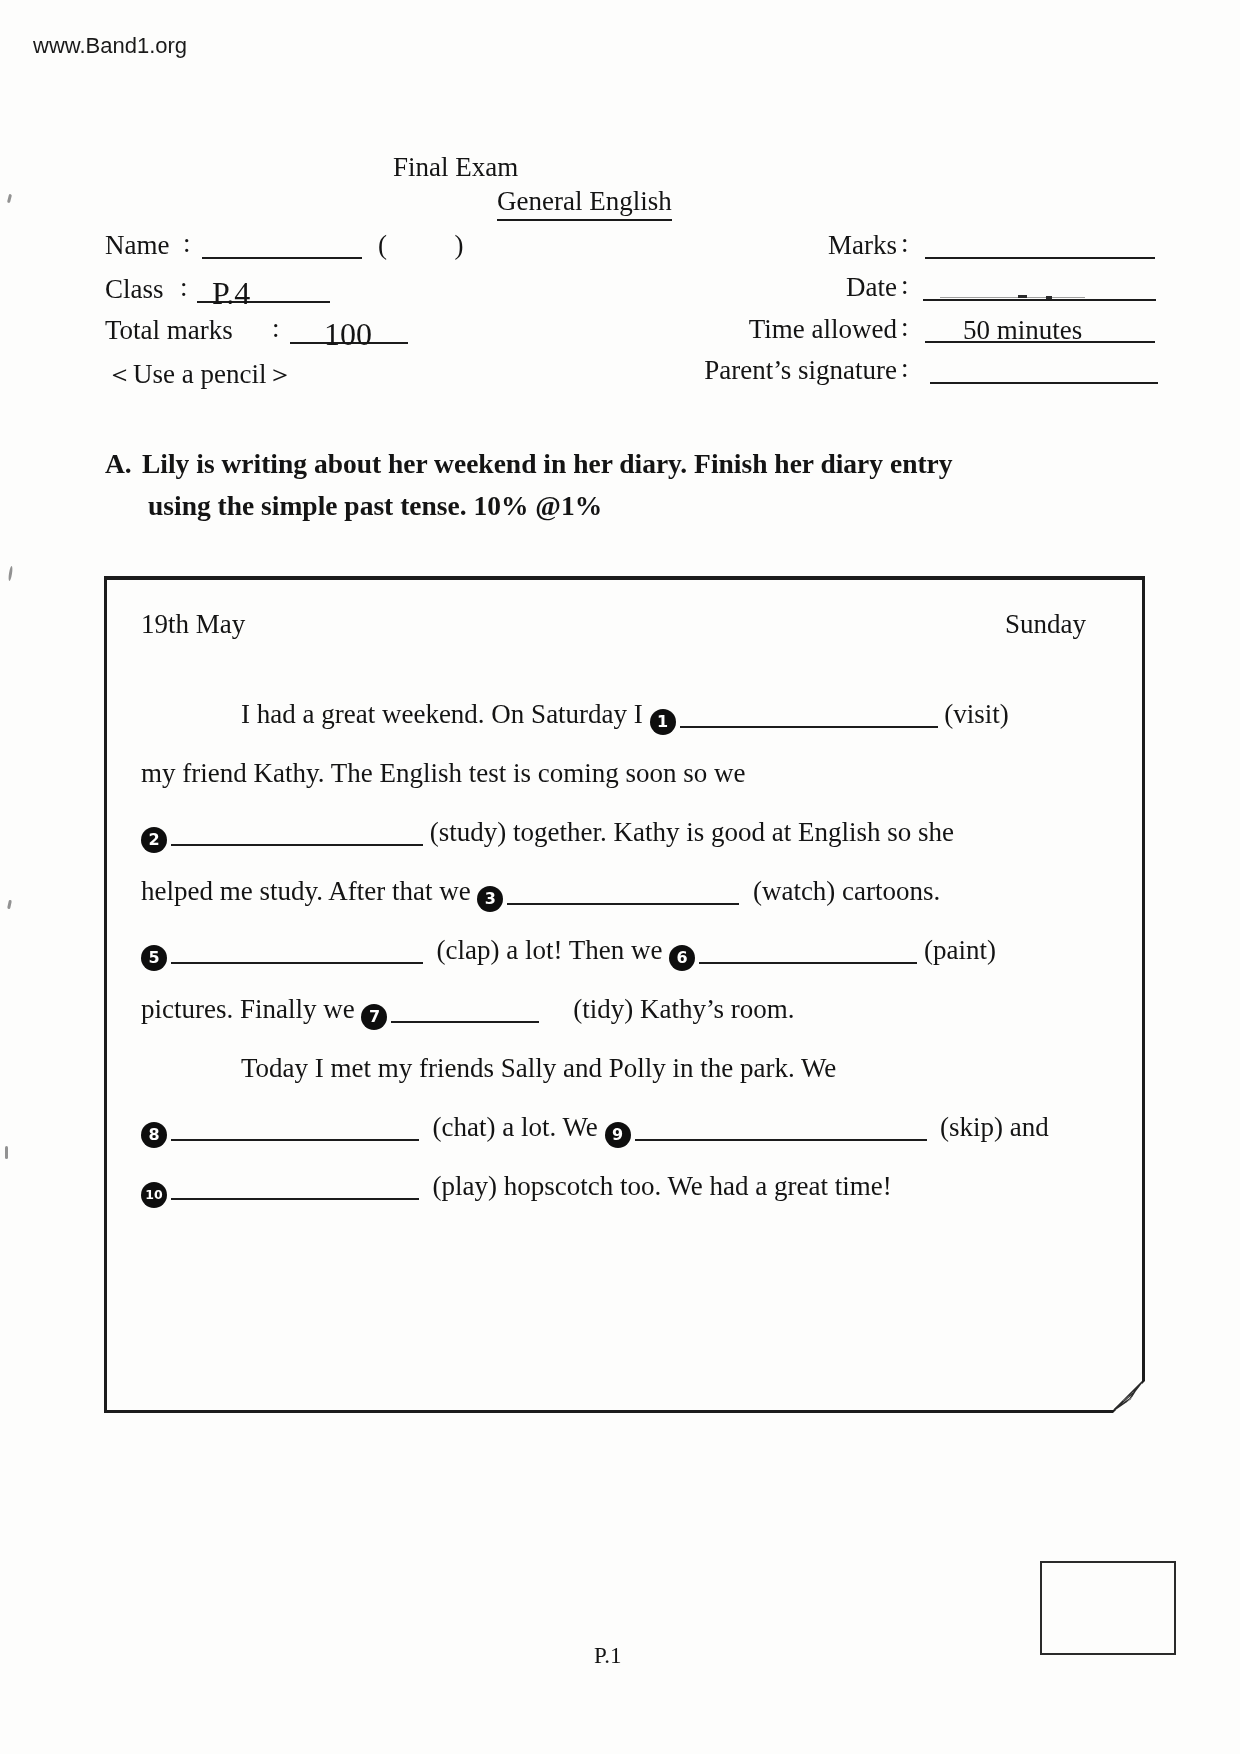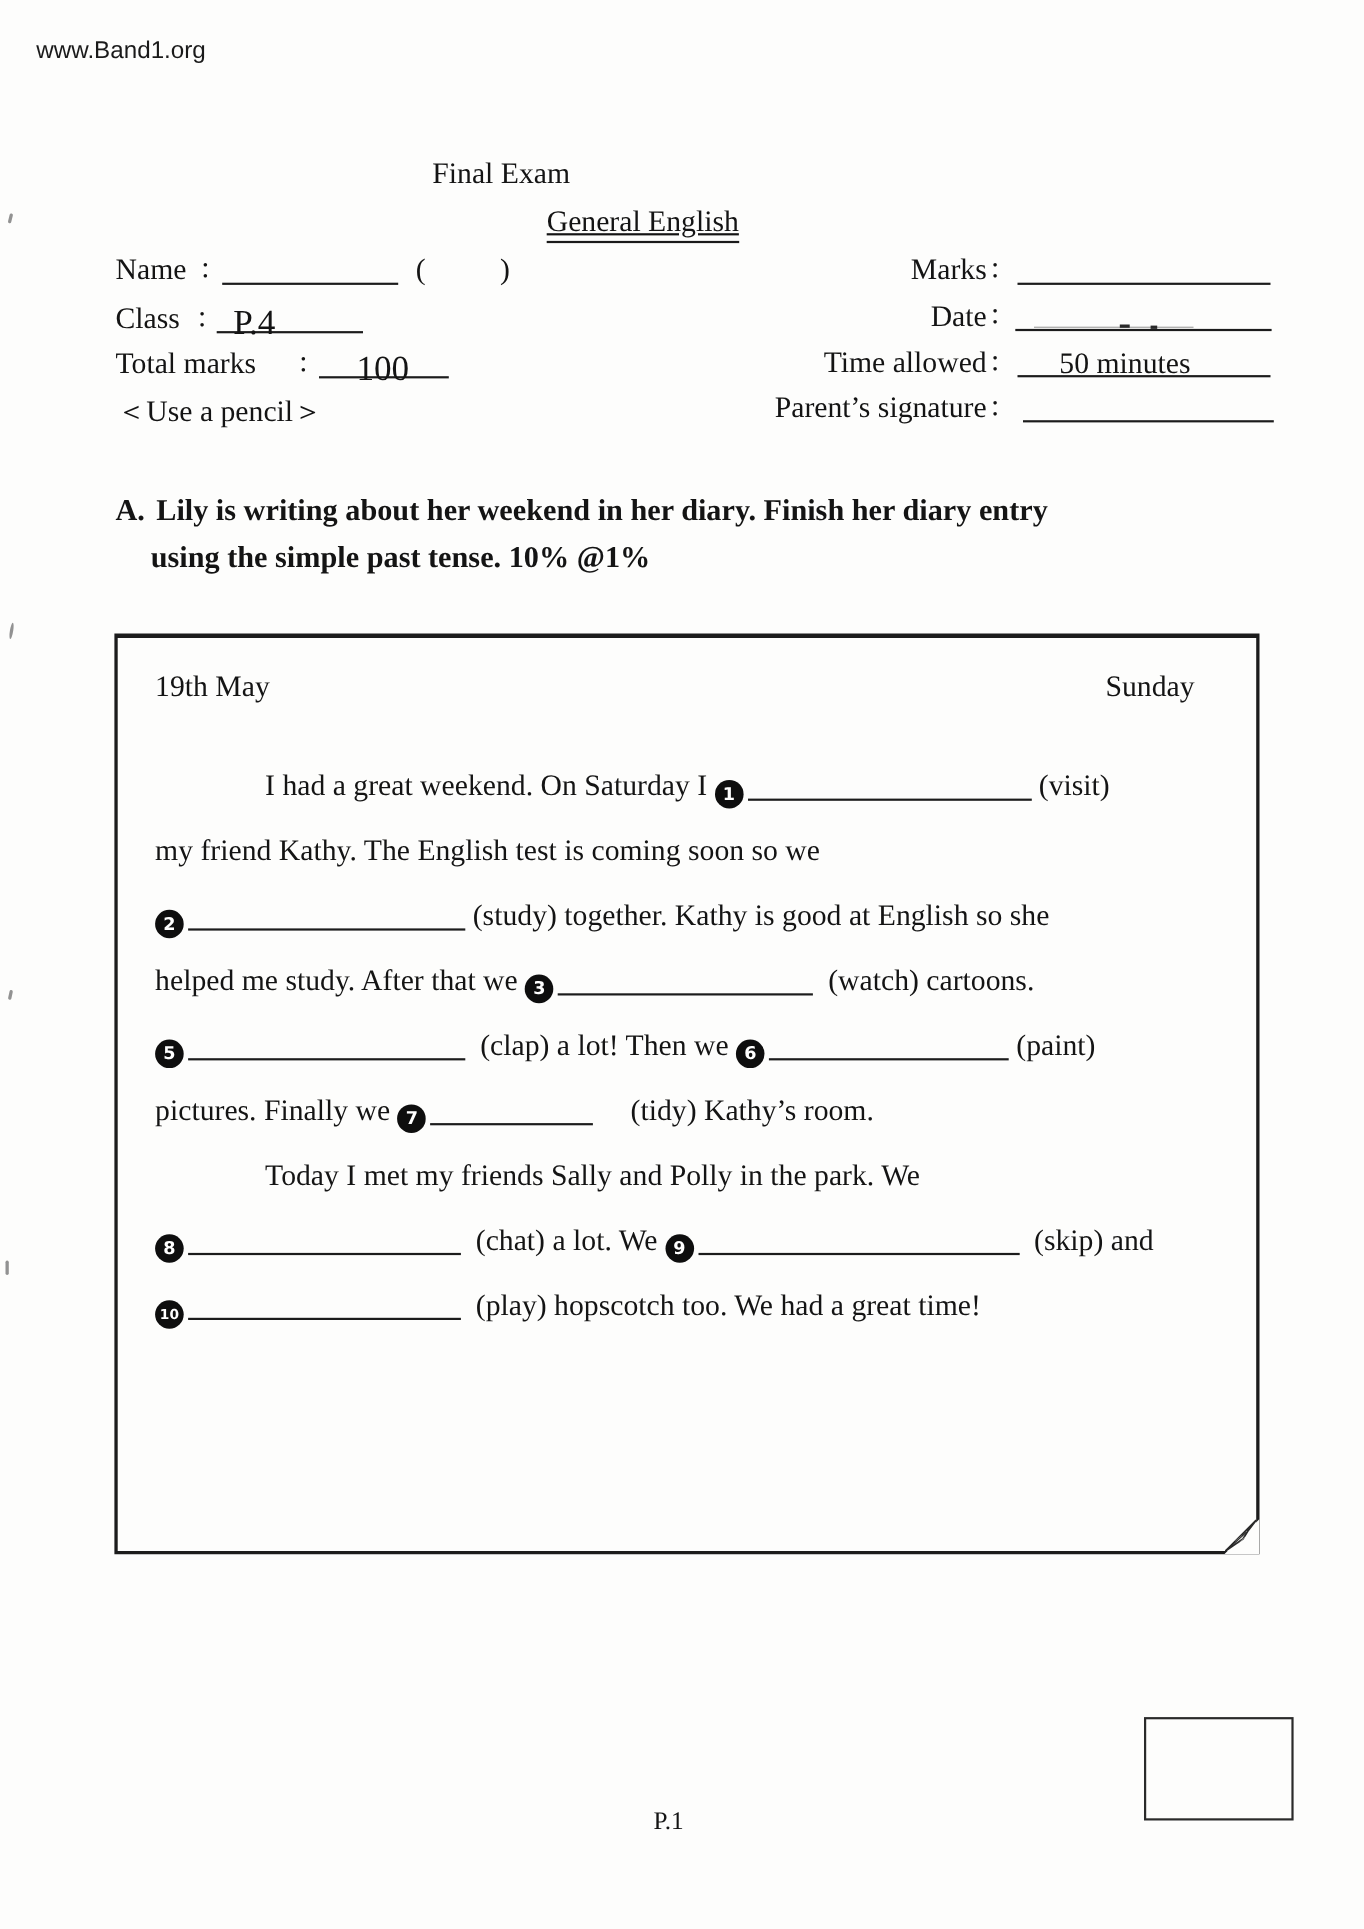--- a/index.html
+++ b/index.html
@@ -6,22 +6,22 @@
   .page{
     position:relative;width:1240px;height:1754px;margin:0 auto;
     background:#fdfdfc;overflow:hidden;
     font-family:"Liberation Serif","DejaVu Serif",serif;color:#141414;
   }
   .abs{position:absolute;white-space:pre;}
   
   .wm{left:33px;top:33px;font-family:"Liberation Sans","DejaVu Sans",sans-serif;
       font-size:22px;color:#1a1a1a;}
   
-  .title{left:393px;top:142px;font-size:27px;}
-  .subject{left:497px;top:186px;font-size:27px;border-bottom:2px solid #1a1a1a;padding-bottom:2px;text-decoration:underline;}
+  .title{left:393px;top:152px;font-size:27px;}
+  .subject{left:497px;top:186px;font-size:27px;border-bottom:2px solid #1a1a1a;padding-bottom:2px;}
   
   .hl{font-size:27px;}
   .uline{position:absolute;height:27px;border-bottom:2px solid #1c1c1c;}
   .lval{position:absolute;font-size:32px;}
   .ink{position:absolute;background:#2a2a2a;}
   .rlabel{position:absolute;width:277px;text-align:right;font-size:27px;white-space:pre;}
   
   .secA{left:105px;top:443px;width:1060px;font-weight:bold;font-size:27.5px;line-height:42px;}
   .secA .a-label{position:absolute;left:0;top:0;}
   .secA .a-lines{margin-left:37px;white-space:pre;}
@@ -96,21 +96,21 @@
   <div class="uline" style="left:925px;top:314px;width:230px;"></div>
   <div class="lval" style="left:963px;top:315px;font-size:27px;">50 minutes</div>
 
   <div class="rlabel" style="left:620px;top:355px;">Parent’s signature</div>
   <div class="abs hl" style="left:901px;top:353px;">:</div>
   <div class="uline" style="left:930px;top:355px;width:228px;"></div>
 
   <div class="abs secA" style="white-space:normal;">
     <span class="a-label">A.</span>
     <div class="a-lines">Lily is writing about her weekend in her diary. Finish her diary entry</div>
-    <div class="a-lines" style="margin-left:32px;">using the simple past tense. 10% @1%</div>
+    <div class="a-lines" style="margin-left:43px;">using the simple past tense. 10% @1%</div>
   </div>
 
   <div class="dbox">
     <div class="drow">
       <span>19th May</span>
       <span>Sunday</span>
     </div>
     <div class="dbody" id="diary-body">
         <div class="dline indent"><span class="dtext">I had a great weekend. On Saturday I </span><span class="num">1</span><span class="blank" style="width: 258px;"></span><span class="dtext"> (visit)</span></div>
         <div class="dline"><span class="dtext">my friend Kathy. The English test is coming soon so we</span></div>

